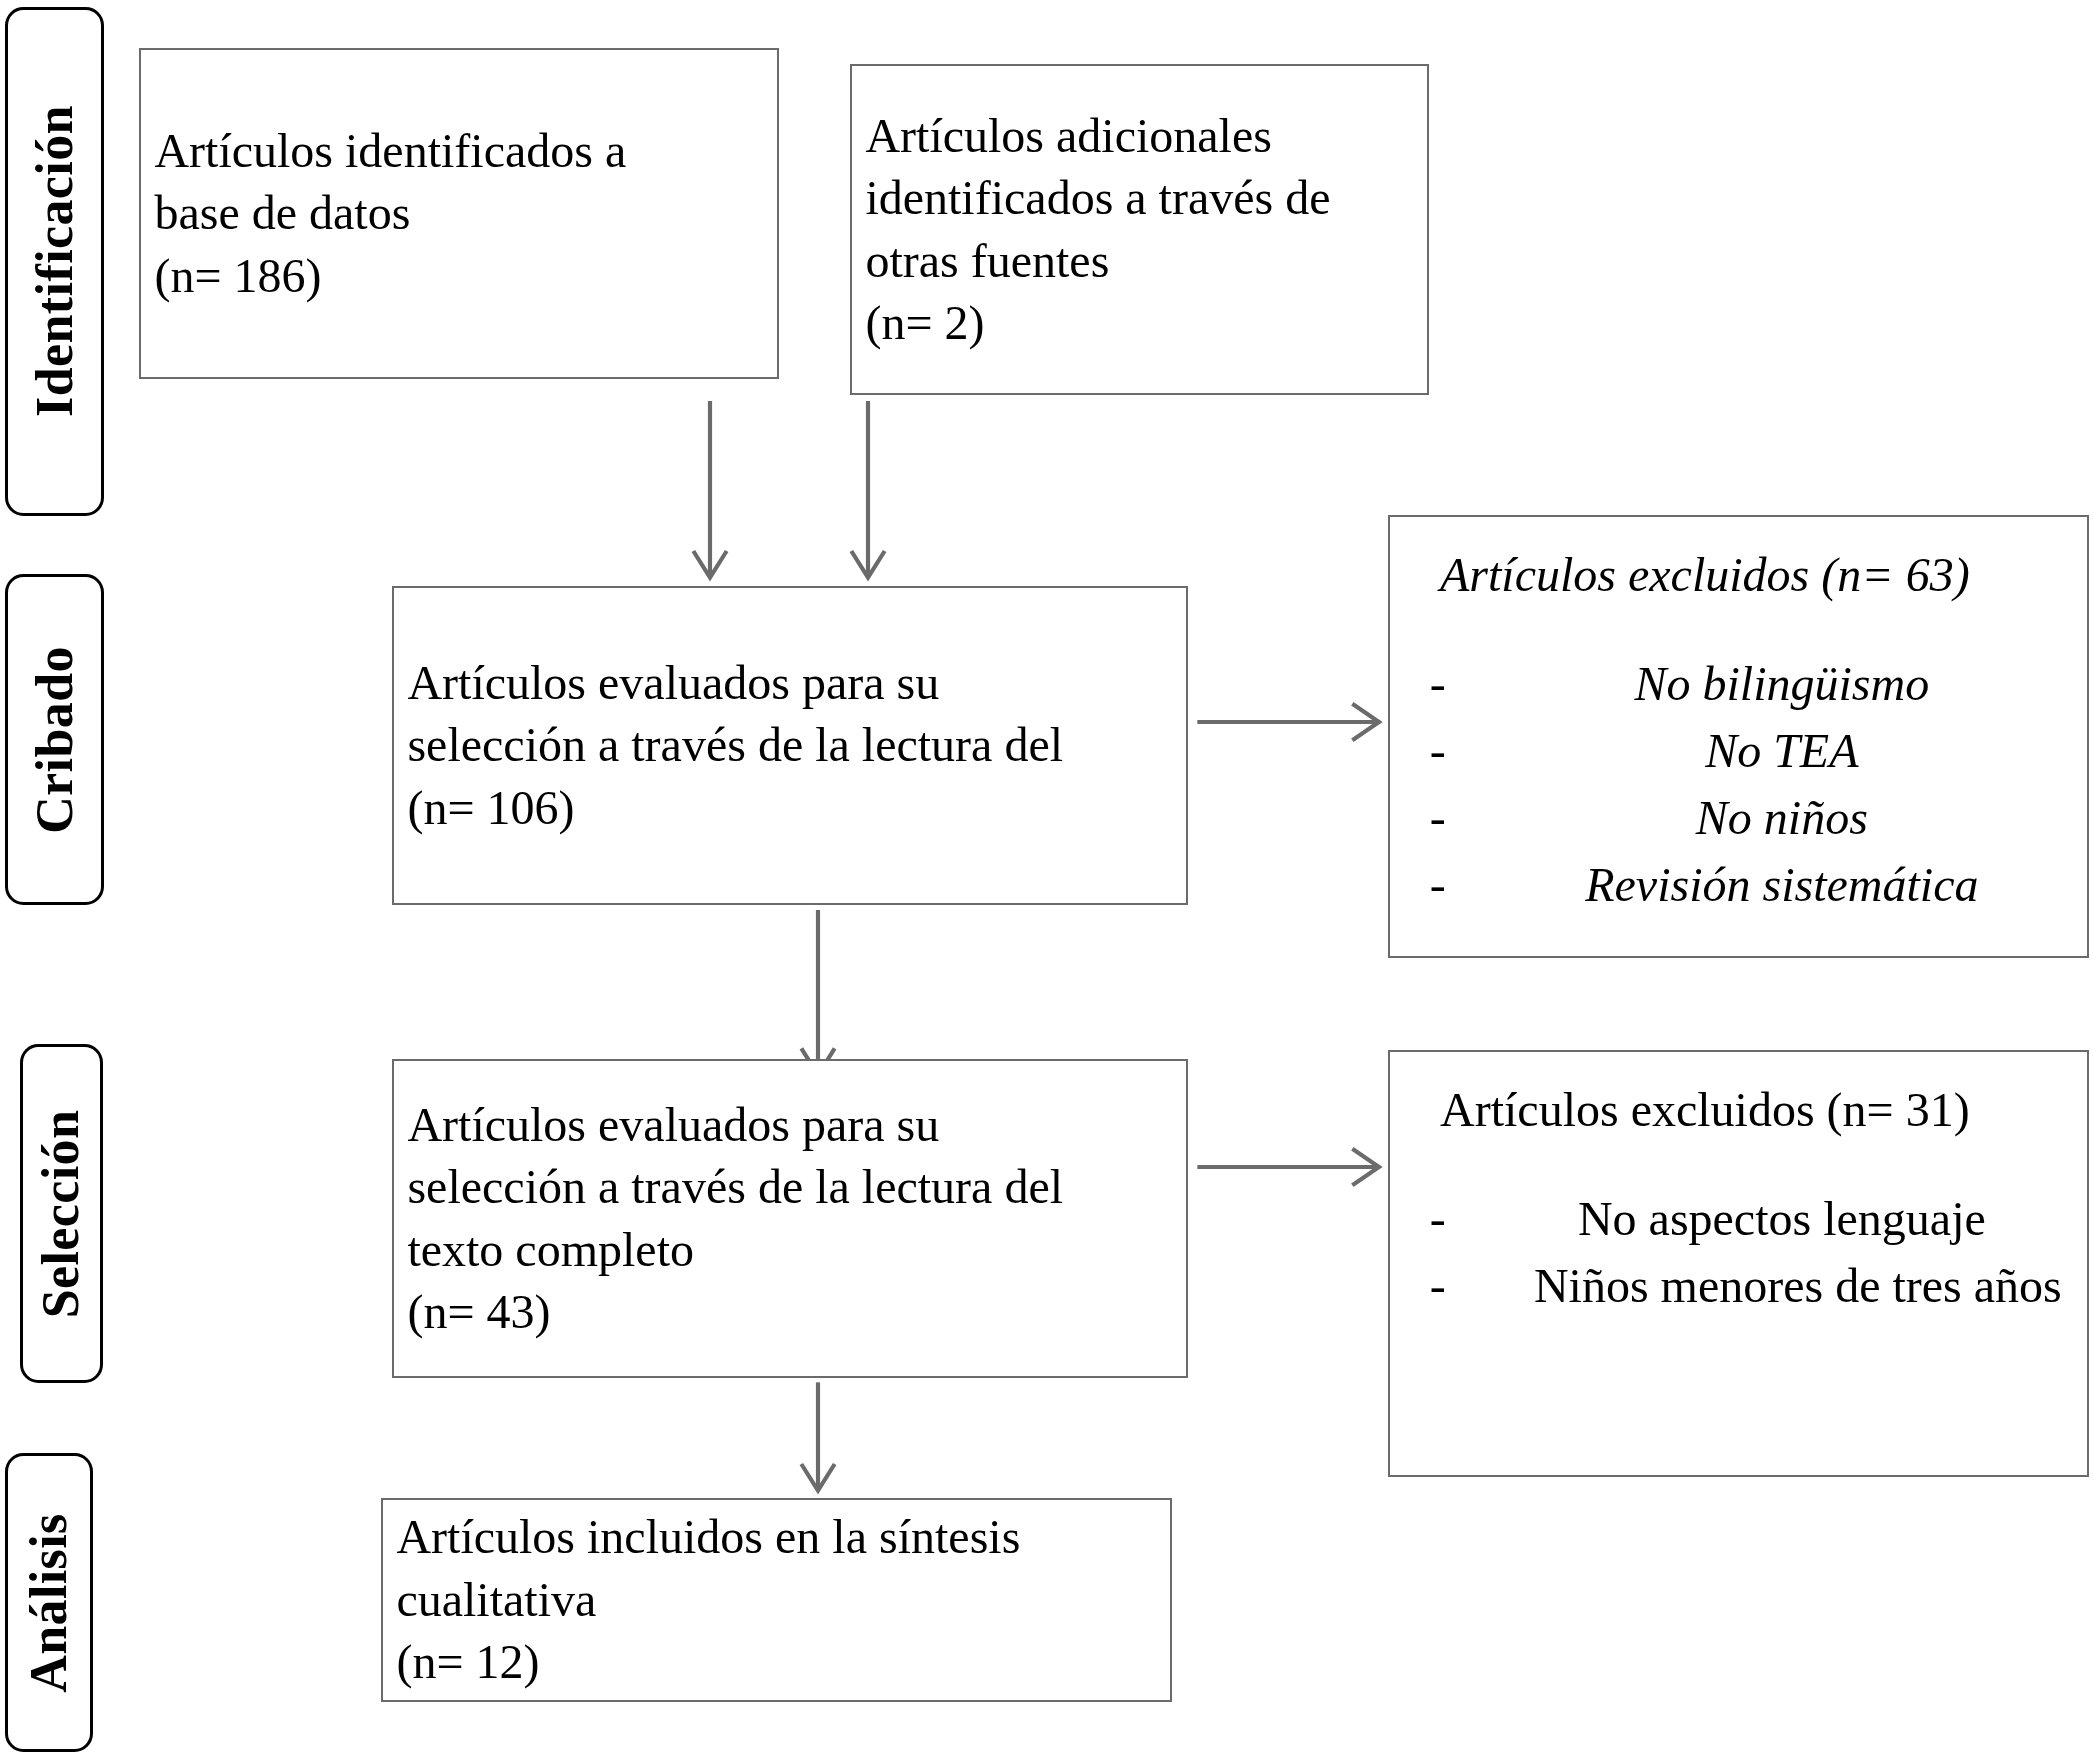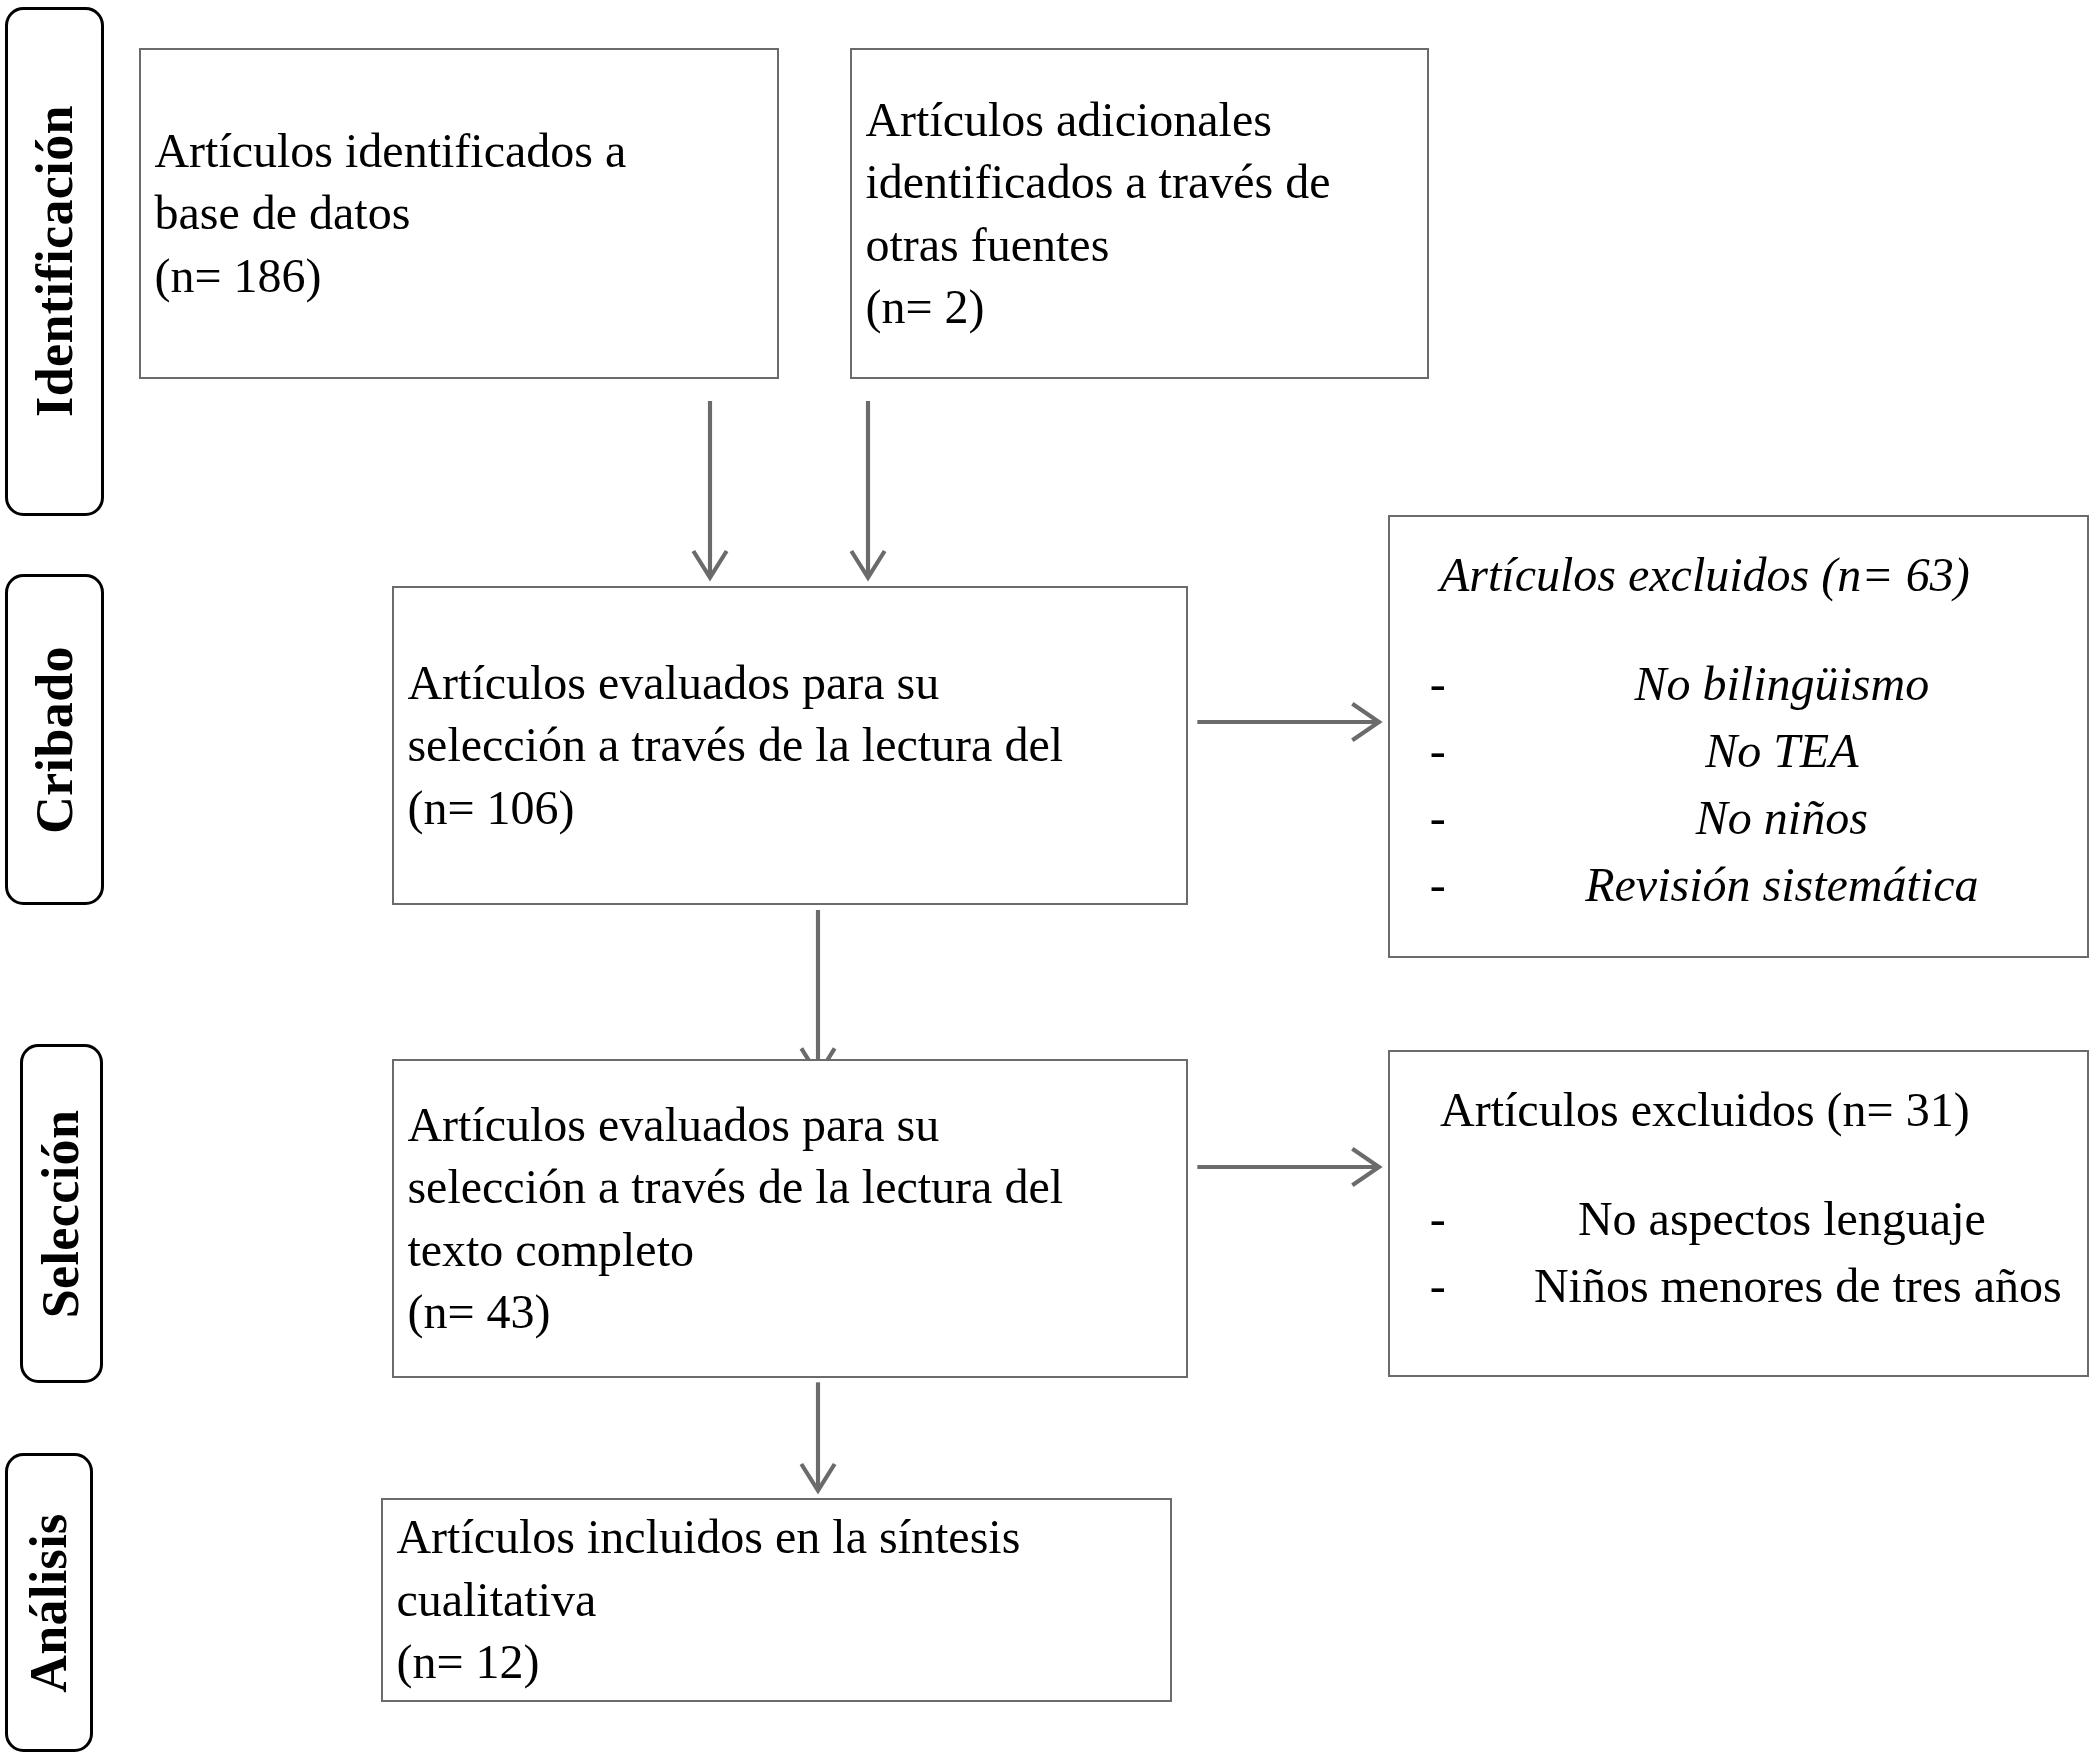--- a/index.html
+++ b/index.html
@@ -122,21 +122,21 @@
   <div class="stage-pill" style="left:5px; top:1453px; width:88px; height:299px;">
     <span class="stage-text">Análisis</span>
   </div>
 
   <div class="flow-box" style="left:139px; top:48px; width:640px; height:331px;">
     <div class="line">Artículos identificados a</div>
     <div class="line">base de datos</div>
     <div class="line">(n= 186)</div>
   </div>
 
-  <div class="flow-box" style="left:850px; top:48px; width:579px; height:331px;">
+  <div class="flow-box" style="left:850px; top:64px; width:579px; height:331px;">
     <div class="line">Artículos adicionales</div>
     <div class="line">identificados a través de</div>
     <div class="line">otras fuentes</div>
     <div class="line">(n= 2)</div>
   </div>
 
   <div class="connector" style="left:685px; top:401px; width:50px; height:185px;">
     <svg width="50" height="185" viewBox="0 0 60 222">
       <line x1="30" y1="0" x2="30" y2="210" stroke="#6b6b6b" stroke-width="5"></line>
       <polyline points="10,180 30,212 50,180" fill="none" stroke="#6b6b6b" stroke-width="5"></polyline>
@@ -192,21 +192,21 @@
     </svg>
   </div>
 
   <div class="flow-box" style="left:392px; top:1059px; width:796px; height:319px;">
     <div class="line">Artículos evaluados para su</div>
     <div class="line">selección a través de la lectura del</div>
     <div class="line">texto completo</div>
     <div class="line">(n= 43)</div>
   </div>
 
-  <div class="excl-box" style="left:1388px; top:1050px; width:701px; height:327px;">
+  <div class="excl-box" style="left:1388px; top:1050px; width:701px; height:427px;">
     <div class="excl-title">Artículos excluidos (n= 31)</div>
     <ul class="excl-list">
       <li>
         <span class="dash">-</span>
         <span class="txt">No aspectos lenguaje</span>
       </li>
       <li>
         <span class="dash">-</span>
         <span class="txt" style="max-width:534px; white-space:normal;margin-left:32px;">Niños menores de tres años</span>
       </li>

